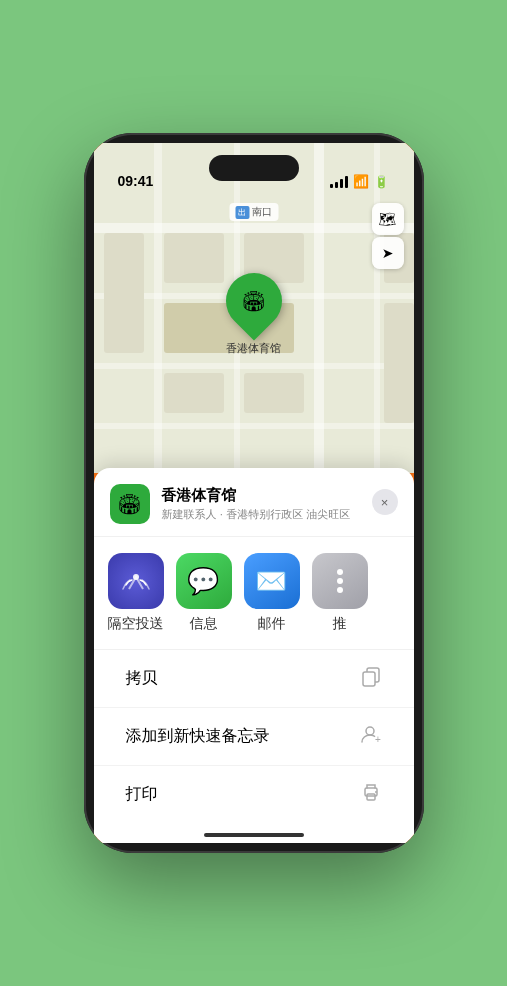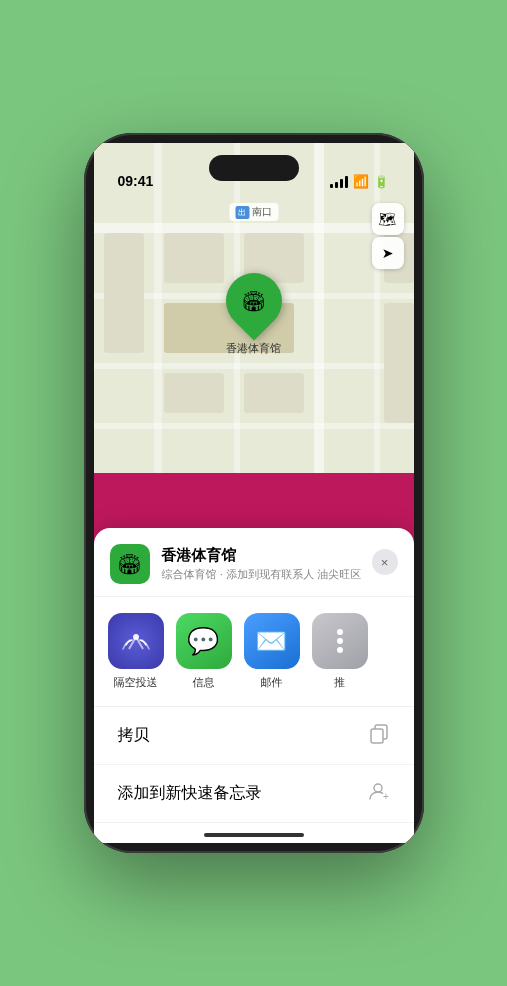--- a/index.html
+++ b/index.html
@@ -16,21 +16,21 @@
       height: 720px;
       background: #1a1a1a;
       border-radius: 48px;
       position: relative;
       box-shadow: 0 30px 80px rgba(0,0,0,0.4), inset 0 0 0 2px #3a3a3a;
       overflow: hidden;
     }
     .phone-screen {
       position: absolute;
       top: 10px; left: 10px; right: 10px; bottom: 10px;
-      background: #be185d;
+      background: #f97316;
       border-radius: 8px;
       overflow: hidden;
     }
     
     .dynamic-island {
       position: absolute;
       top: 12px;
       left: 50%;
       transform: translateX(-50%);
       width: 90px;
@@ -211,21 +211,21 @@
       overflow-x: auto;
       border-bottom: 1px solid #f0f0f0;
     }
     .share-item {
       display: flex;
       flex-direction: column;
       align-items: center;
       gap: 6px;
       min-width: 60px;
     }
-    .share-label { font-size: 11px; color: #333; text-align: left; }
+    .share-label { font-size: 14px; color: #333; text-align: left; }
     
     .notes-icon {
       background: linear-gradient(145deg, #ffe066, #ffd700);
       border: 3px solid #e63030;
       width: 56px;
       height: 56px;
       border-radius: 14px;
       display: flex;
       flex-direction: column;
       align-items: flex-start;
@@ -241,21 +241,21 @@
     }
     .notes-line-1 { width: 100%; background: #c8a800; }
     .notes-line-2 { width: 85%; }
     .notes-line-3 { width: 85%; }
     .notes-line-4 { width: 70%; }
     
     .action-row {
       display: flex;
       align-items: center;
       justify-content: space-between;
-      padding: 15px 24px;
+      padding: 15px 32px;
       border-bottom: 1px solid #f2f2f2;
     }
     .action-label { font-size: 16px; color: #000; }
     .action-icon { font-size: 20px; color: #aaa; }
     
     .airdrop-icon-wrap {
       width: 56px;
       height: 56px;
       border-radius: 14px;
       background: radial-gradient(circle, #5b5bd6, #3a3aab);
@@ -386,21 +386,21 @@
     </div>
 
     <div class="bottom-sheet">
 
       <div class="location-header">
         <div class="location-icon-wrap">
           <span>🏟</span>
         </div>
         <div class="location-info">
           <div class="location-name">香港体育馆</div>
-          <div class="location-subtitle">综合体育馆 · 添加到现有联系人 油尖旺区</div>
+          <div class="location-subtitle">新建联系人 · 香港特别行政区 油尖旺区</div>
         </div>
         <div class="close-btn">×</div>
       </div>
 
       <div class="share-row">
 
         <div class="share-item">
           <div class="airdrop-icon-wrap">
             <svg width="28" height="28" viewBox="0 0 28 28" fill="none">
               <circle cx="14" cy="10" r="3" fill="white" opacity="0.9"></circle>
@@ -452,18 +452,29 @@
           <svg width="22" height="22" viewBox="0 0 22 22" fill="none">
             <circle cx="10" cy="8" r="4" stroke="#aaa" stroke-width="1.5" fill="none"></circle>
             <path d="M2 19c0-4 3.6-7 8-7s8 3 8 7" stroke="#aaa" stroke-width="1.5" fill="none" stroke-linecap="round"></path>
             <circle cx="18" cy="17" r="4" fill="white" stroke="white" stroke-width="1"></circle>
             <text x="18" y="20" text-anchor="middle" font-size="10" fill="#aaa">+</text>
           </svg>
         </span>
       </div>
 
 
+      <div class="action-row" style="border-bottom:none;">
+        <span class="action-label">打印</span>
+        <span class="action-icon">
+          <svg width="22" height="22" viewBox="0 0 22 22" fill="none">
+            <rect x="5" y="7" width="12" height="8" rx="1.5" stroke="#aaa" stroke-width="1.5" fill="none"></rect>
+            <rect x="7" y="13" width="8" height="6" rx="1" stroke="#aaa" stroke-width="1.5" fill="none"></rect>
+            <path d="M7 7V4h8v3" stroke="#aaa" stroke-width="1.5" stroke-linecap="round" fill="none"></path>
+            <circle cx="16" cy="11" r="1" fill="#aaa"></circle>
+          </svg>
+        </span>
+      </div>
 
     </div>
 
     <div class="home-indicator"></div>
   </div>
 </div>
 
 </body></html>

